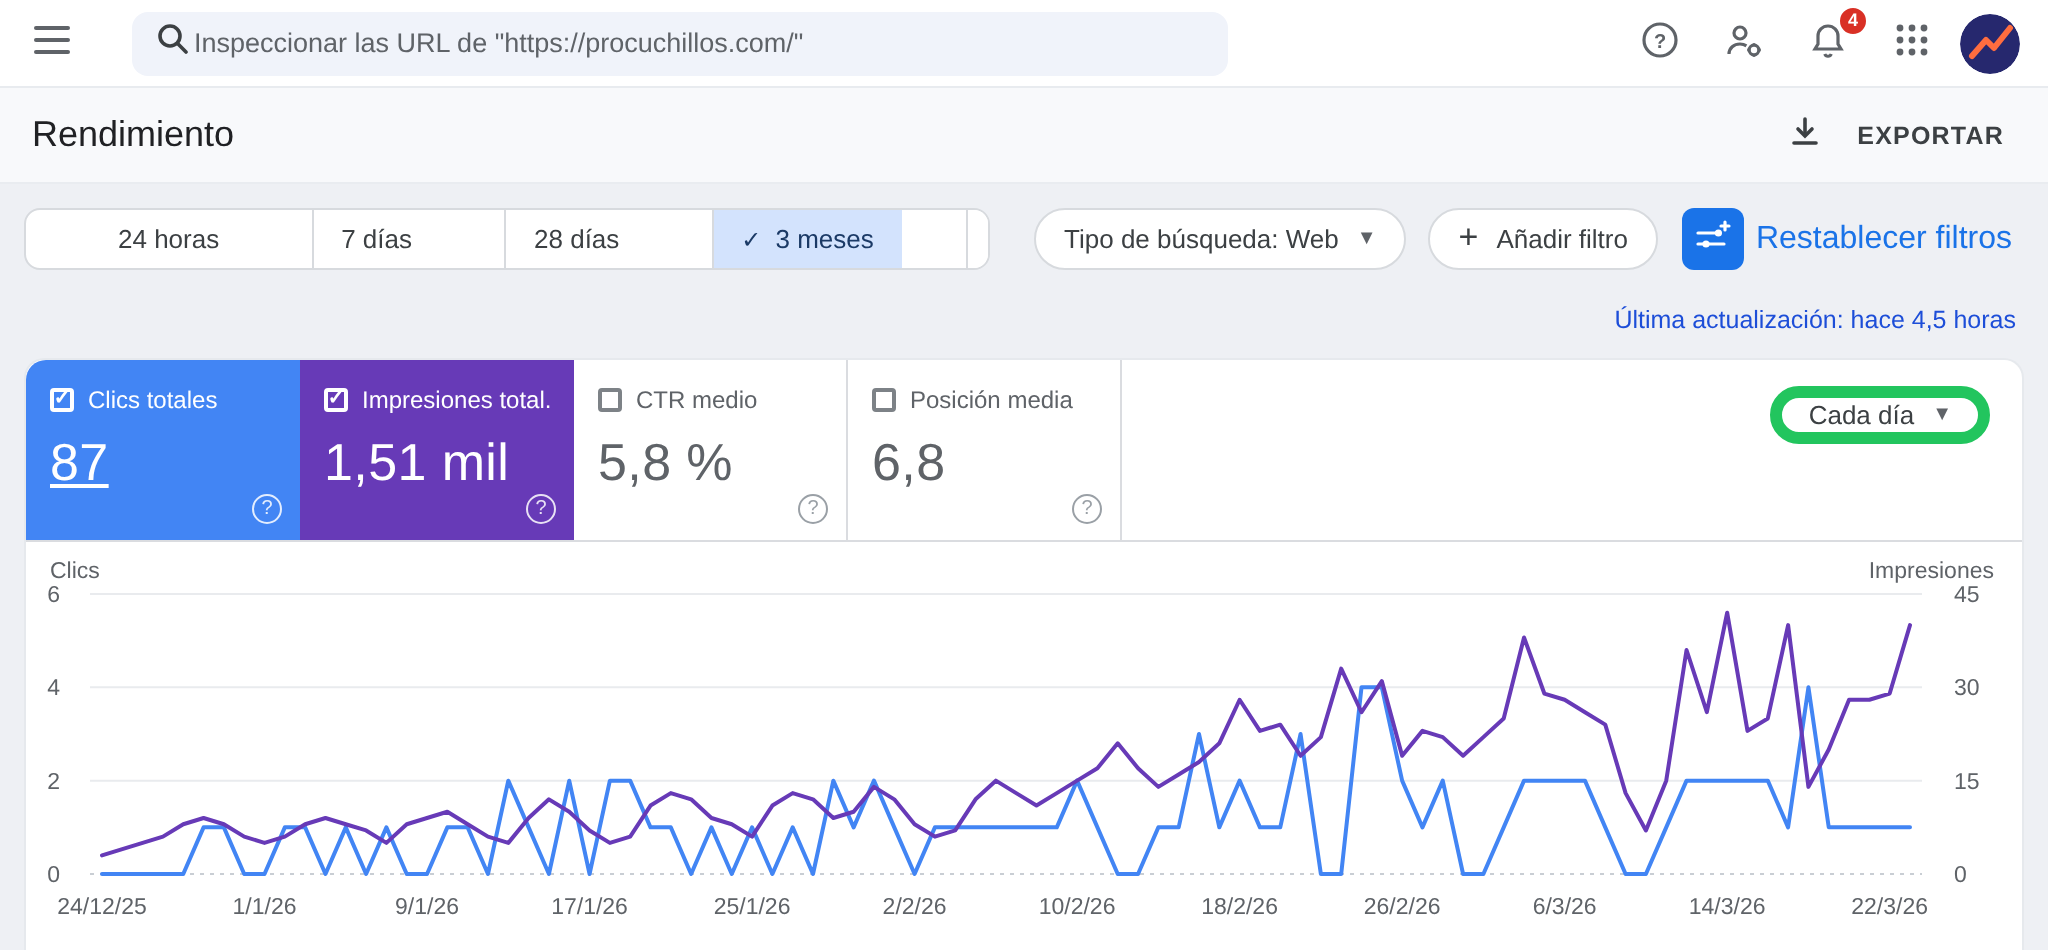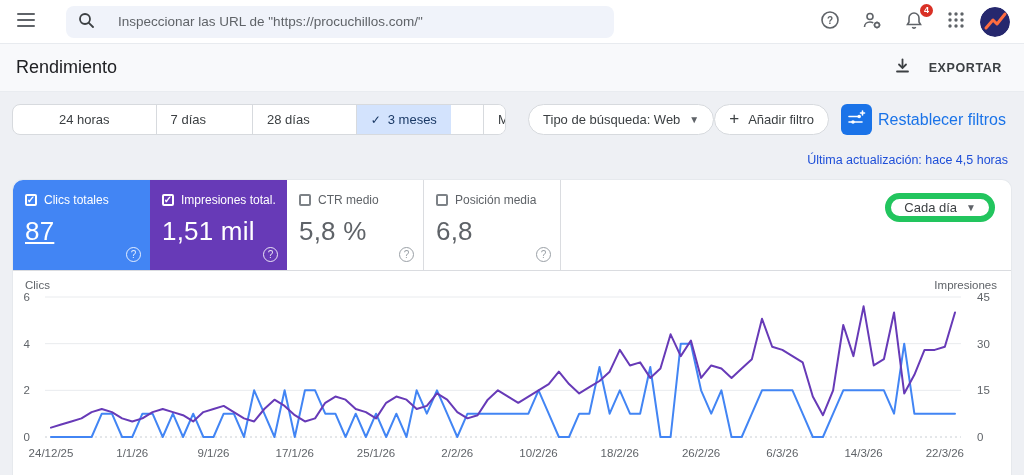--- a/index.html
+++ b/index.html
@@ -10,21 +10,21 @@
     background:#eef0f4; color:#3c4043;
   }
   
   .topbar { height:44px; background:#fff; display:flex; align-items:center;
             padding:0 14px 0 8px; border-bottom:1px solid #e8ebef; }
   .icon-btn { width:36px; height:36px; border:none; background:none; border-radius:50%;
               display:flex; align-items:center; justify-content:center; cursor:pointer; padding:0; }
   .logo { display:flex; align-items:center; gap:9px; margin-left:6px; min-width:228px; }
   .logo-text { font-size:17px; color:#3c4043; white-space:nowrap; }
   .search-pill { flex:1; max-width:548px; height:32px; background:#f0f3fa; border-radius:8px;
-                 display:flex; align-items:center; gap:22px; padding:0 12px; margin-left:22px; }
+                 display:flex; align-items:center; gap:1px; padding:0 12px; margin-left:22px; }
   .search-pill input { border:none; background:transparent; outline:none; flex:1;
                        font-size:13.5px; color:#3c4043; font-family:inherit; }
   .search-pill input::placeholder { color:#5f6368; }
   .topbar-right { display:flex; align-items:center; gap:6px; margin-left:auto; }
   .bell-wrap { position:relative; }
   .badge { position:absolute; top:-2px; right:-3px; background:#d93025; color:#fff;
            font-size:9px; font-weight:700; padding:2px 4px; border-radius:9px;
            border:2px solid #fff; line-height:1; }
   .avatar { width:30px; height:30px; border-radius:50%; overflow:hidden; cursor:pointer; }
   
@@ -38,21 +38,21 @@
   .filters-row { display:flex; align-items:center; margin:12px 12px 0; }
   .seg-group { display:inline-flex; background:#fff; border:1px solid #d7dade;
                border-radius:8px; overflow:hidden; height:31px; }
   .seg { display:flex; align-items:center; gap:7px; padding:0 14px; font-size:13px;
          color:#3c4043; background:#fff; border:none; border-left:1px solid #d7dade;
          cursor:pointer; font-family:inherit; white-space:nowrap;margin-left:32px; }
   .seg:first-child { border-left:none; }
   .seg-sel { background:#d3e3fd; color:#1b3a66; font-weight:500; }
   .seg-check { font-size:12px; }
   .seg-caret, .chip-caret { font-size:10px; color:#5f6368; }
-  .chips { display:flex; align-items:flex-start; margin-left:22px; }
+  .chips { display:flex; gap:11px; align-items:flex-start; margin-left:22px; }
   .chip { display:flex; align-items:center; gap:9px; height:31px; padding:0 14px;
           background:#fff; border:1px solid #d7dade; border-radius:16px; font-size:13px;
           color:#3c4043; cursor:pointer; font-family:inherit; white-space:nowrap; }
   .chip-active { background:#d2e3fc; border-color:#9cb8e8; }
   .chip-x { font-size:13px; color:#3c4043; line-height:1; }
   .chip-plus { font-size:17px; color:#3c4043; line-height:1; margin-top:-2px; }
   .tune-btn { width:31px; height:31px; border-radius:6px; background:#1a73e8; border:none;
               display:flex; align-items:center; justify-content:center; cursor:pointer; margin-left:12px; }
   .reset-link { font-size:16px; color:#1a73e8; background:none; border:none;
                 cursor:pointer; font-family:Liberation Sans, sans-serif; white-space:nowrap; }

